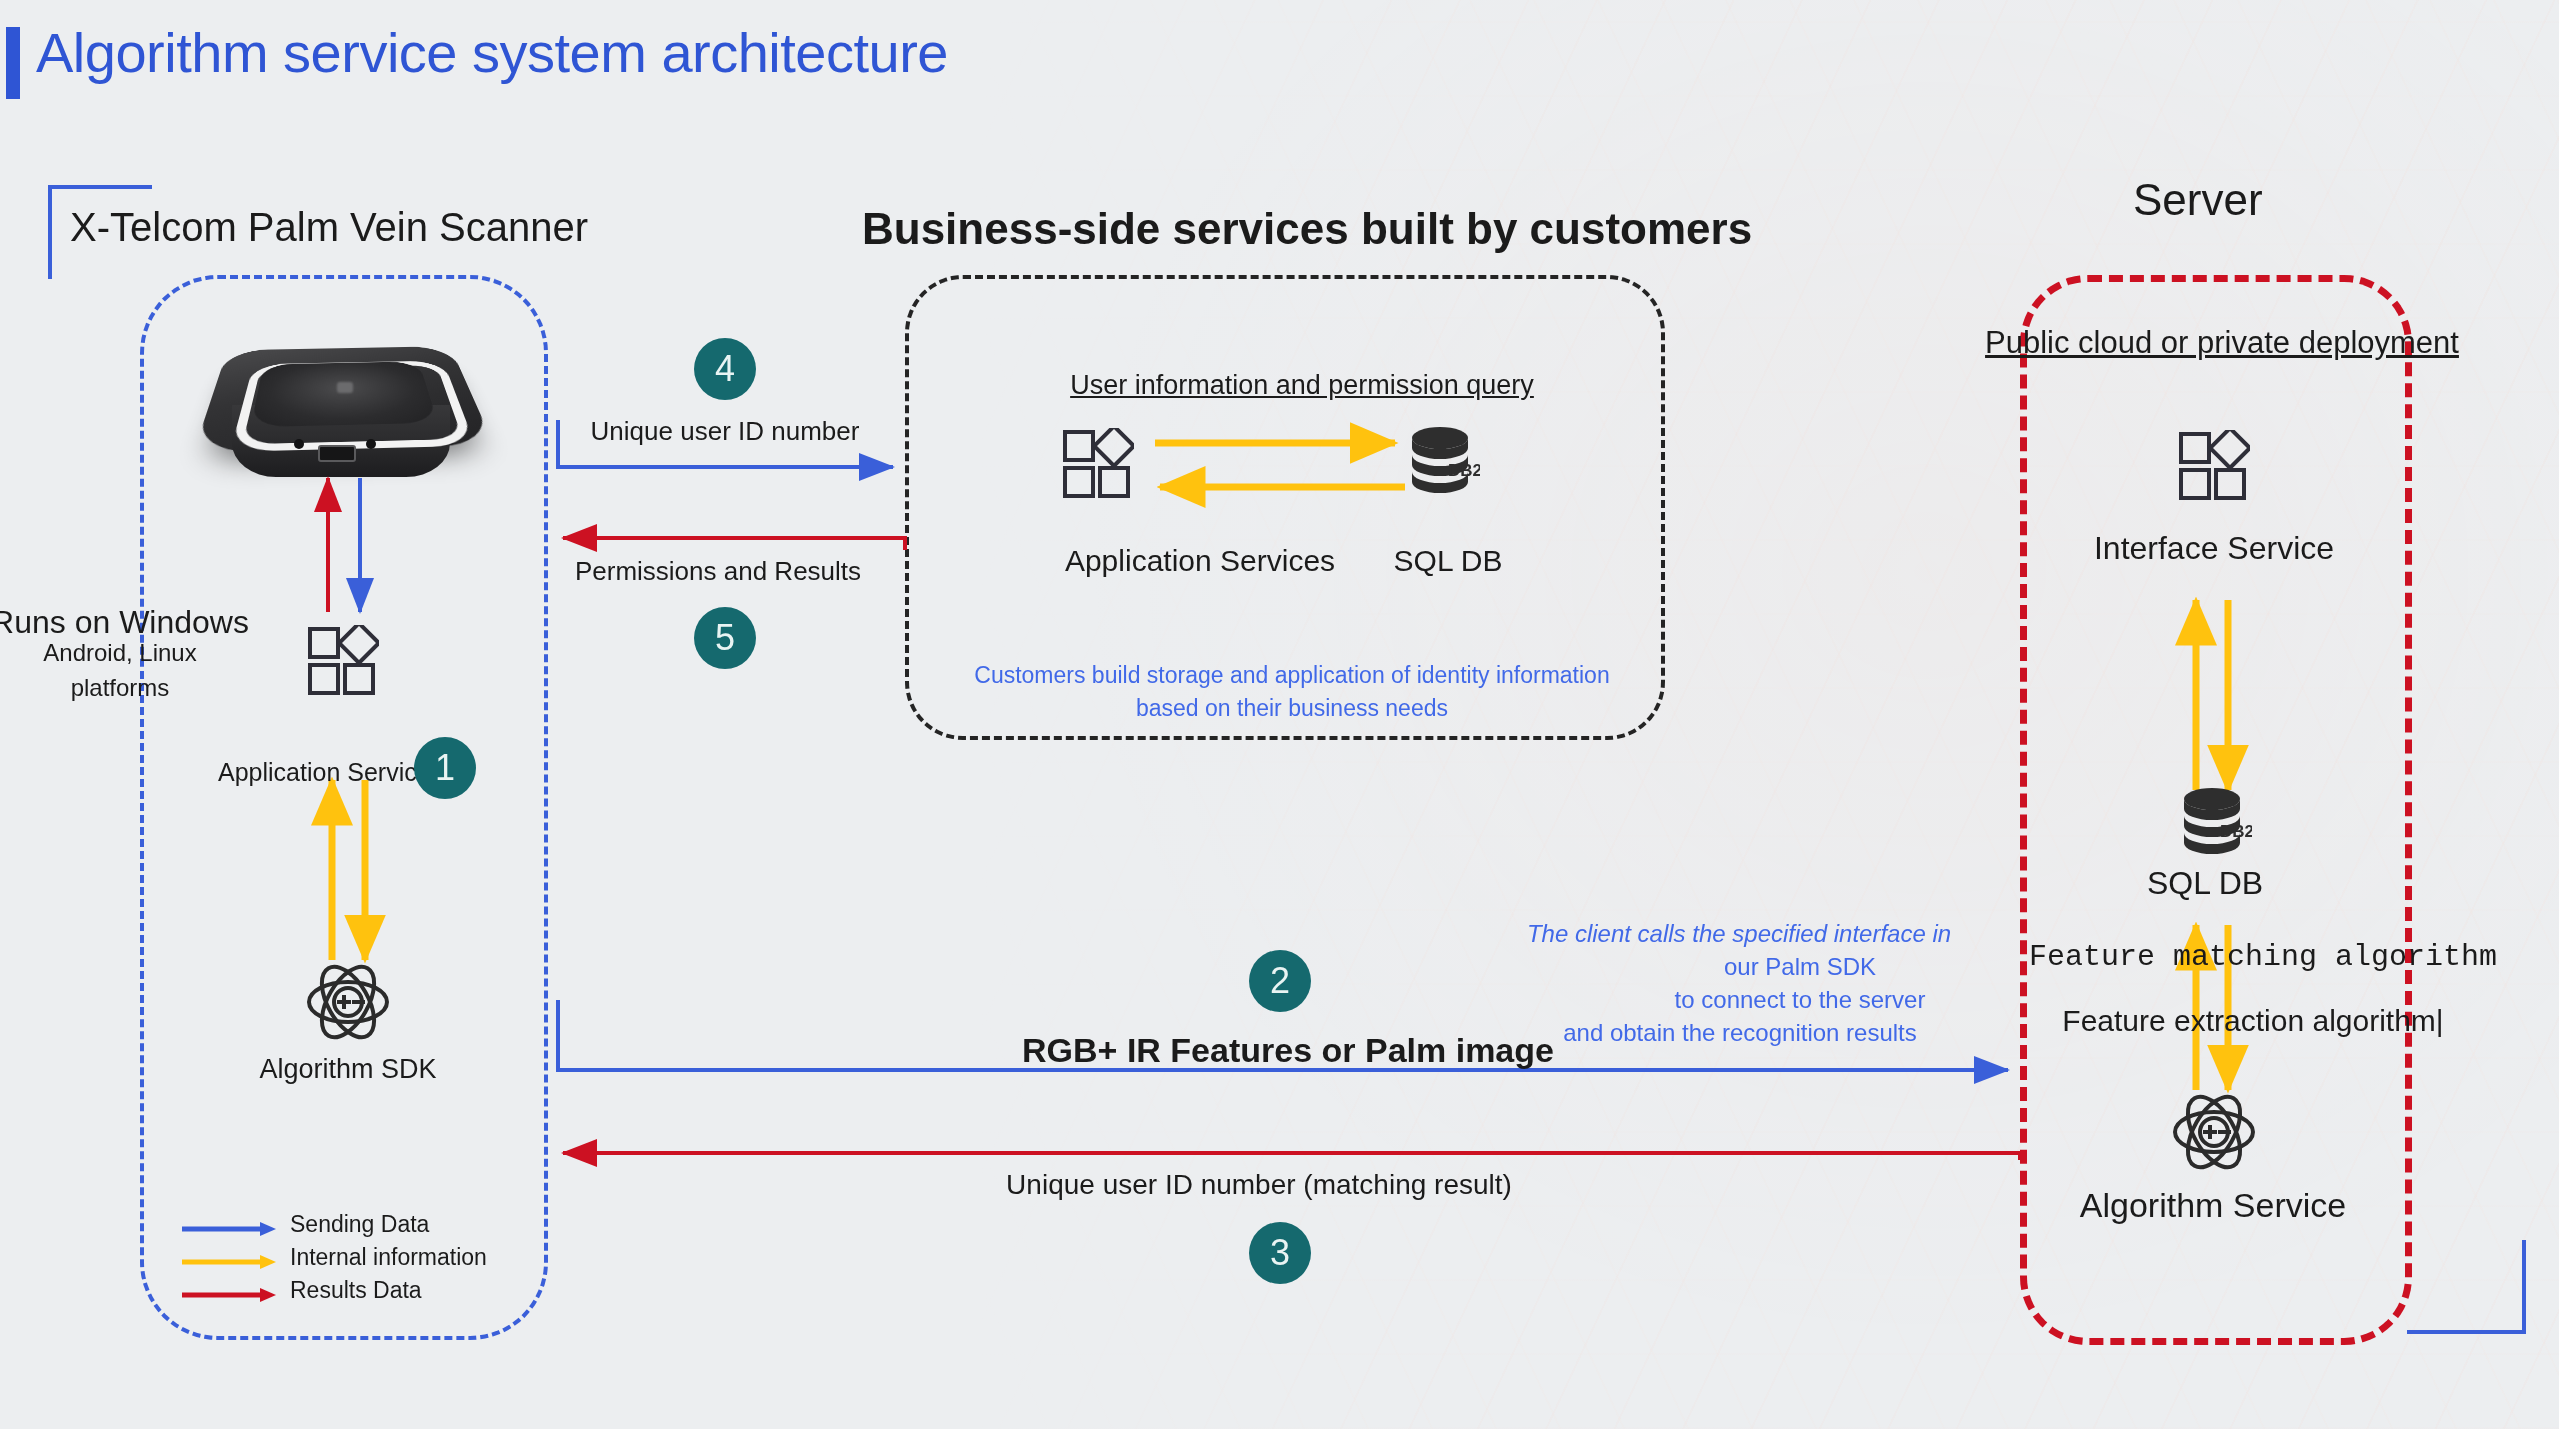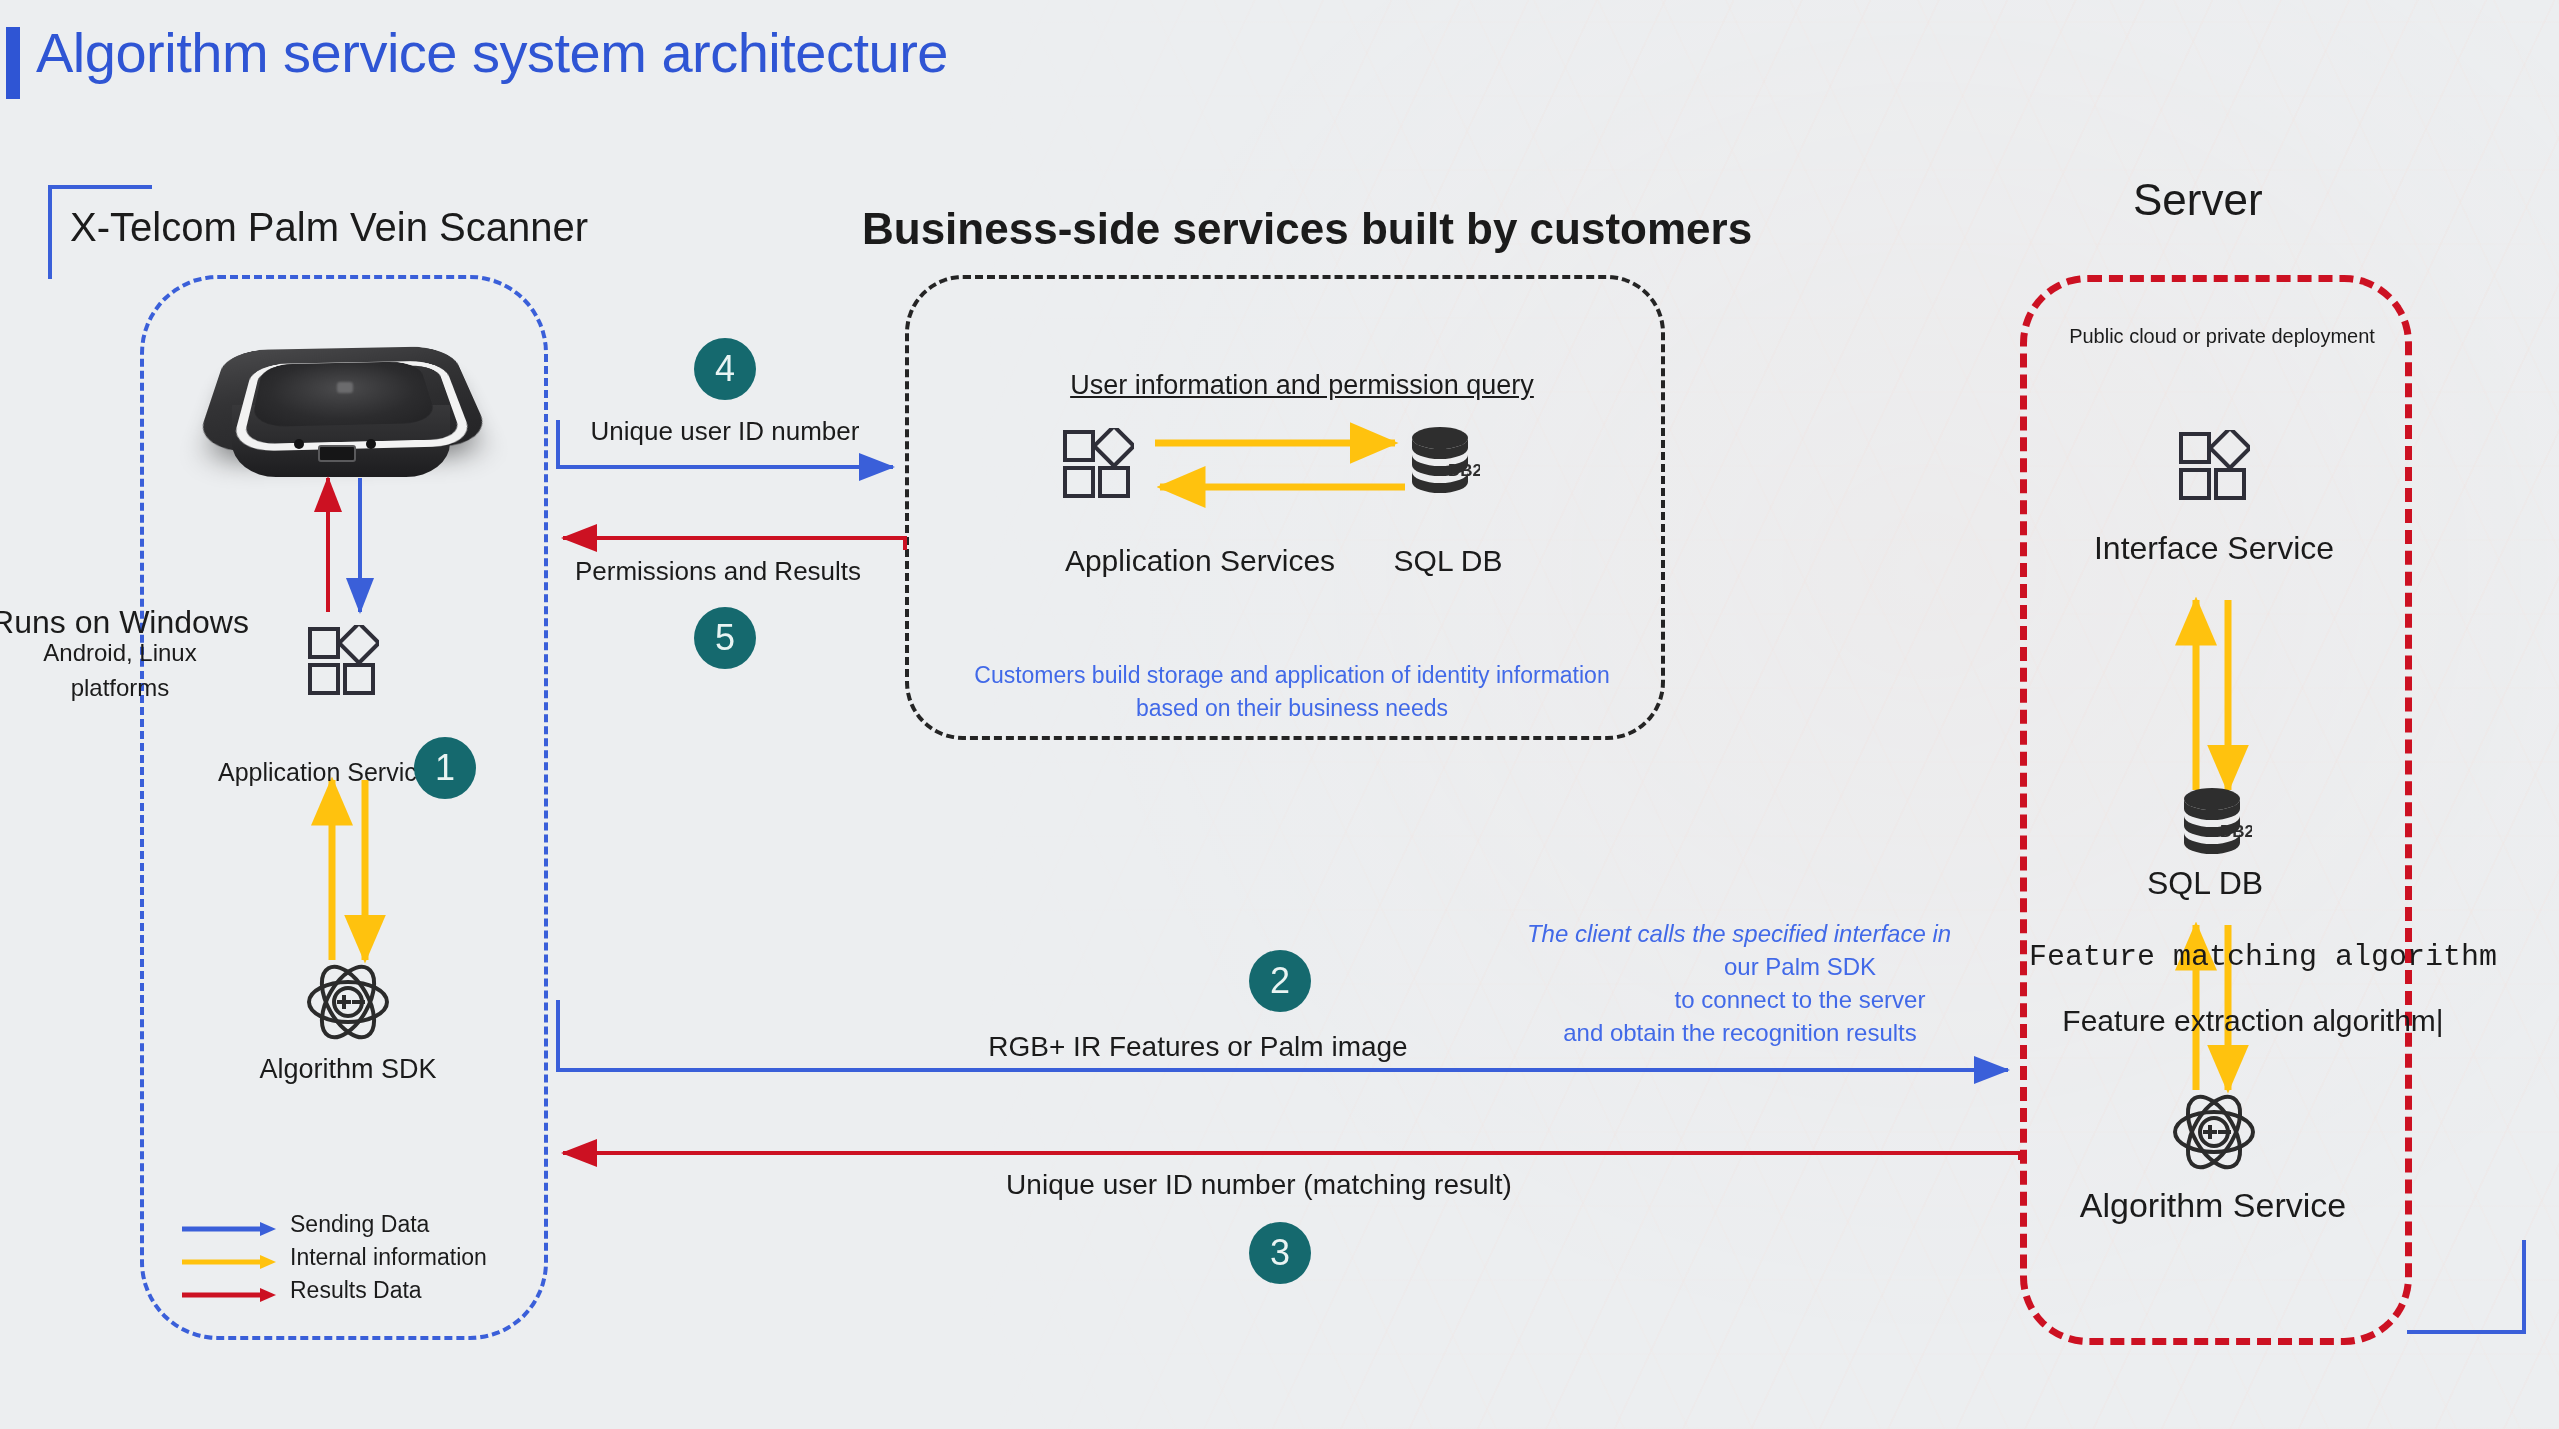--- a/index.html
+++ b/index.html
@@ -320,31 +320,31 @@
   </g>
   <text x="40" y="51" font-family="Liberation Sans, sans-serif" font-size="17" font-weight="bold" fill="#2e2e2e">DB2</text>
 </svg>
 
 <div class="lbl center" style="left:1448px; top:544px; font-size:30px;">SQL  DB</div>
 
 <div class="lbl center note-blue" style="left:1292px; top:662px; font-size:23px;">Customers build storage and application of identity information</div>
 <div class="lbl center note-blue" style="left:1292px; top:695px; font-size:23px;">based on their business needs</div>
 
 <div class="step" style="left:1249px; top:950px;">2</div>
-<div class="lbl center" style="left:1198px; top:1031px; font-size:28px;">RGB+ IR Features or Palm image</div>
+<div class="lbl center" style="left:1288px; top:1031px; font-size:34px;font-weight:bold;">RGB+ IR Features or Palm image</div>
 
 <div class="lbl center" style="left:1259px; top:1169px; font-size:28px;">Unique user ID number (matching result)</div>
 <div class="step" style="left:1249px; top:1222px;">3</div>
 
 <div class="lbl center note-blue" style="left:1739px; top:920px; font-size:24px;font-style:italic;">The client calls the specified interface in</div>
 <div class="lbl center note-blue" style="left:1800px; top:953px; font-size:24px;">our Palm SDK</div>
 <div class="lbl center note-blue" style="left:1800px; top:986px; font-size:24px;">to connect to the server</div>
 <div class="lbl center note-blue" style="left:1740px; top:1019px; font-size:24px;">and obtain the recognition results</div>
 
-<div class="lbl center" style="left:2222px; top:325px; font-size:20px;">Public cloud or  private deployment</div>
+<div class="lbl center" style="left:2222px; top:325px; font-size:31px;text-decoration:underline;">Public cloud or  private deployment</div>
 
 <svg class="icon-apps" style="left:2178px; top:430px;" viewBox="0 0 72 72">
   <rect x="3" y="4" width="28" height="28" fill="none" stroke="#2e2e38" stroke-width="4"></rect>
   <rect x="38" y="4" width="28" height="28" fill="none" stroke="#2e2e38" stroke-width="4" transform="rotate(45 52 18)"></rect>
   <rect x="3" y="40" width="28" height="28" fill="none" stroke="#2e2e38" stroke-width="4"></rect>
   <rect x="38" y="40" width="28" height="28" fill="none" stroke="#2e2e38" stroke-width="4"></rect>
 </svg>
 
 <div class="lbl center" style="left:2214px; top:530px; font-size:32px;">Interface Service</div>
 

